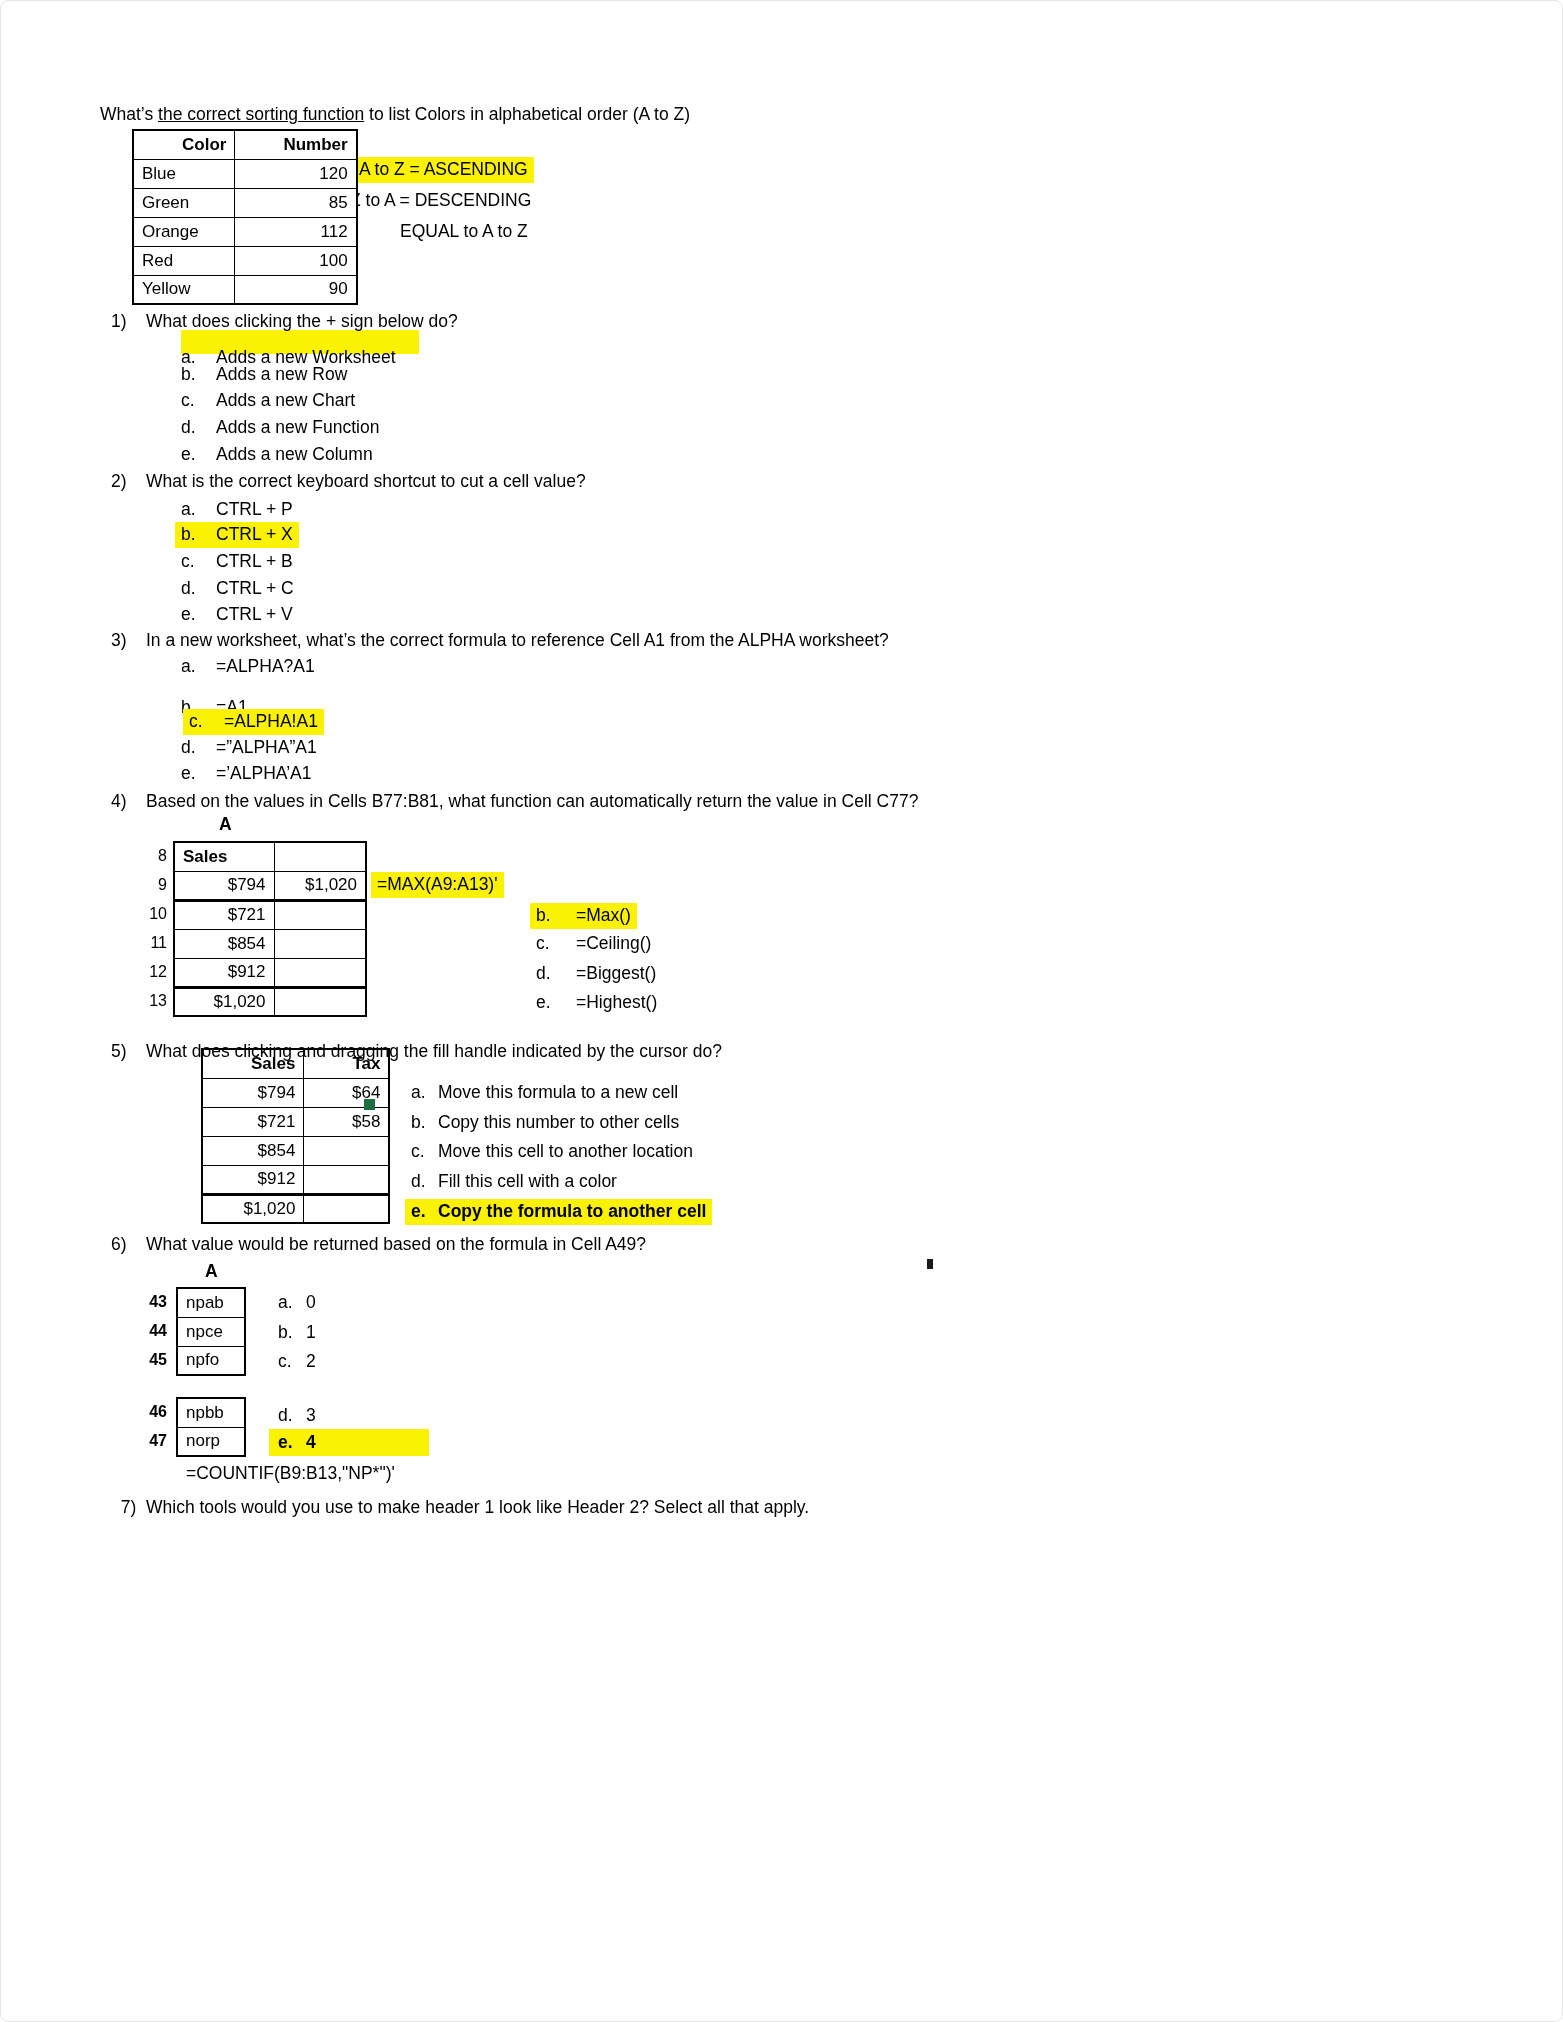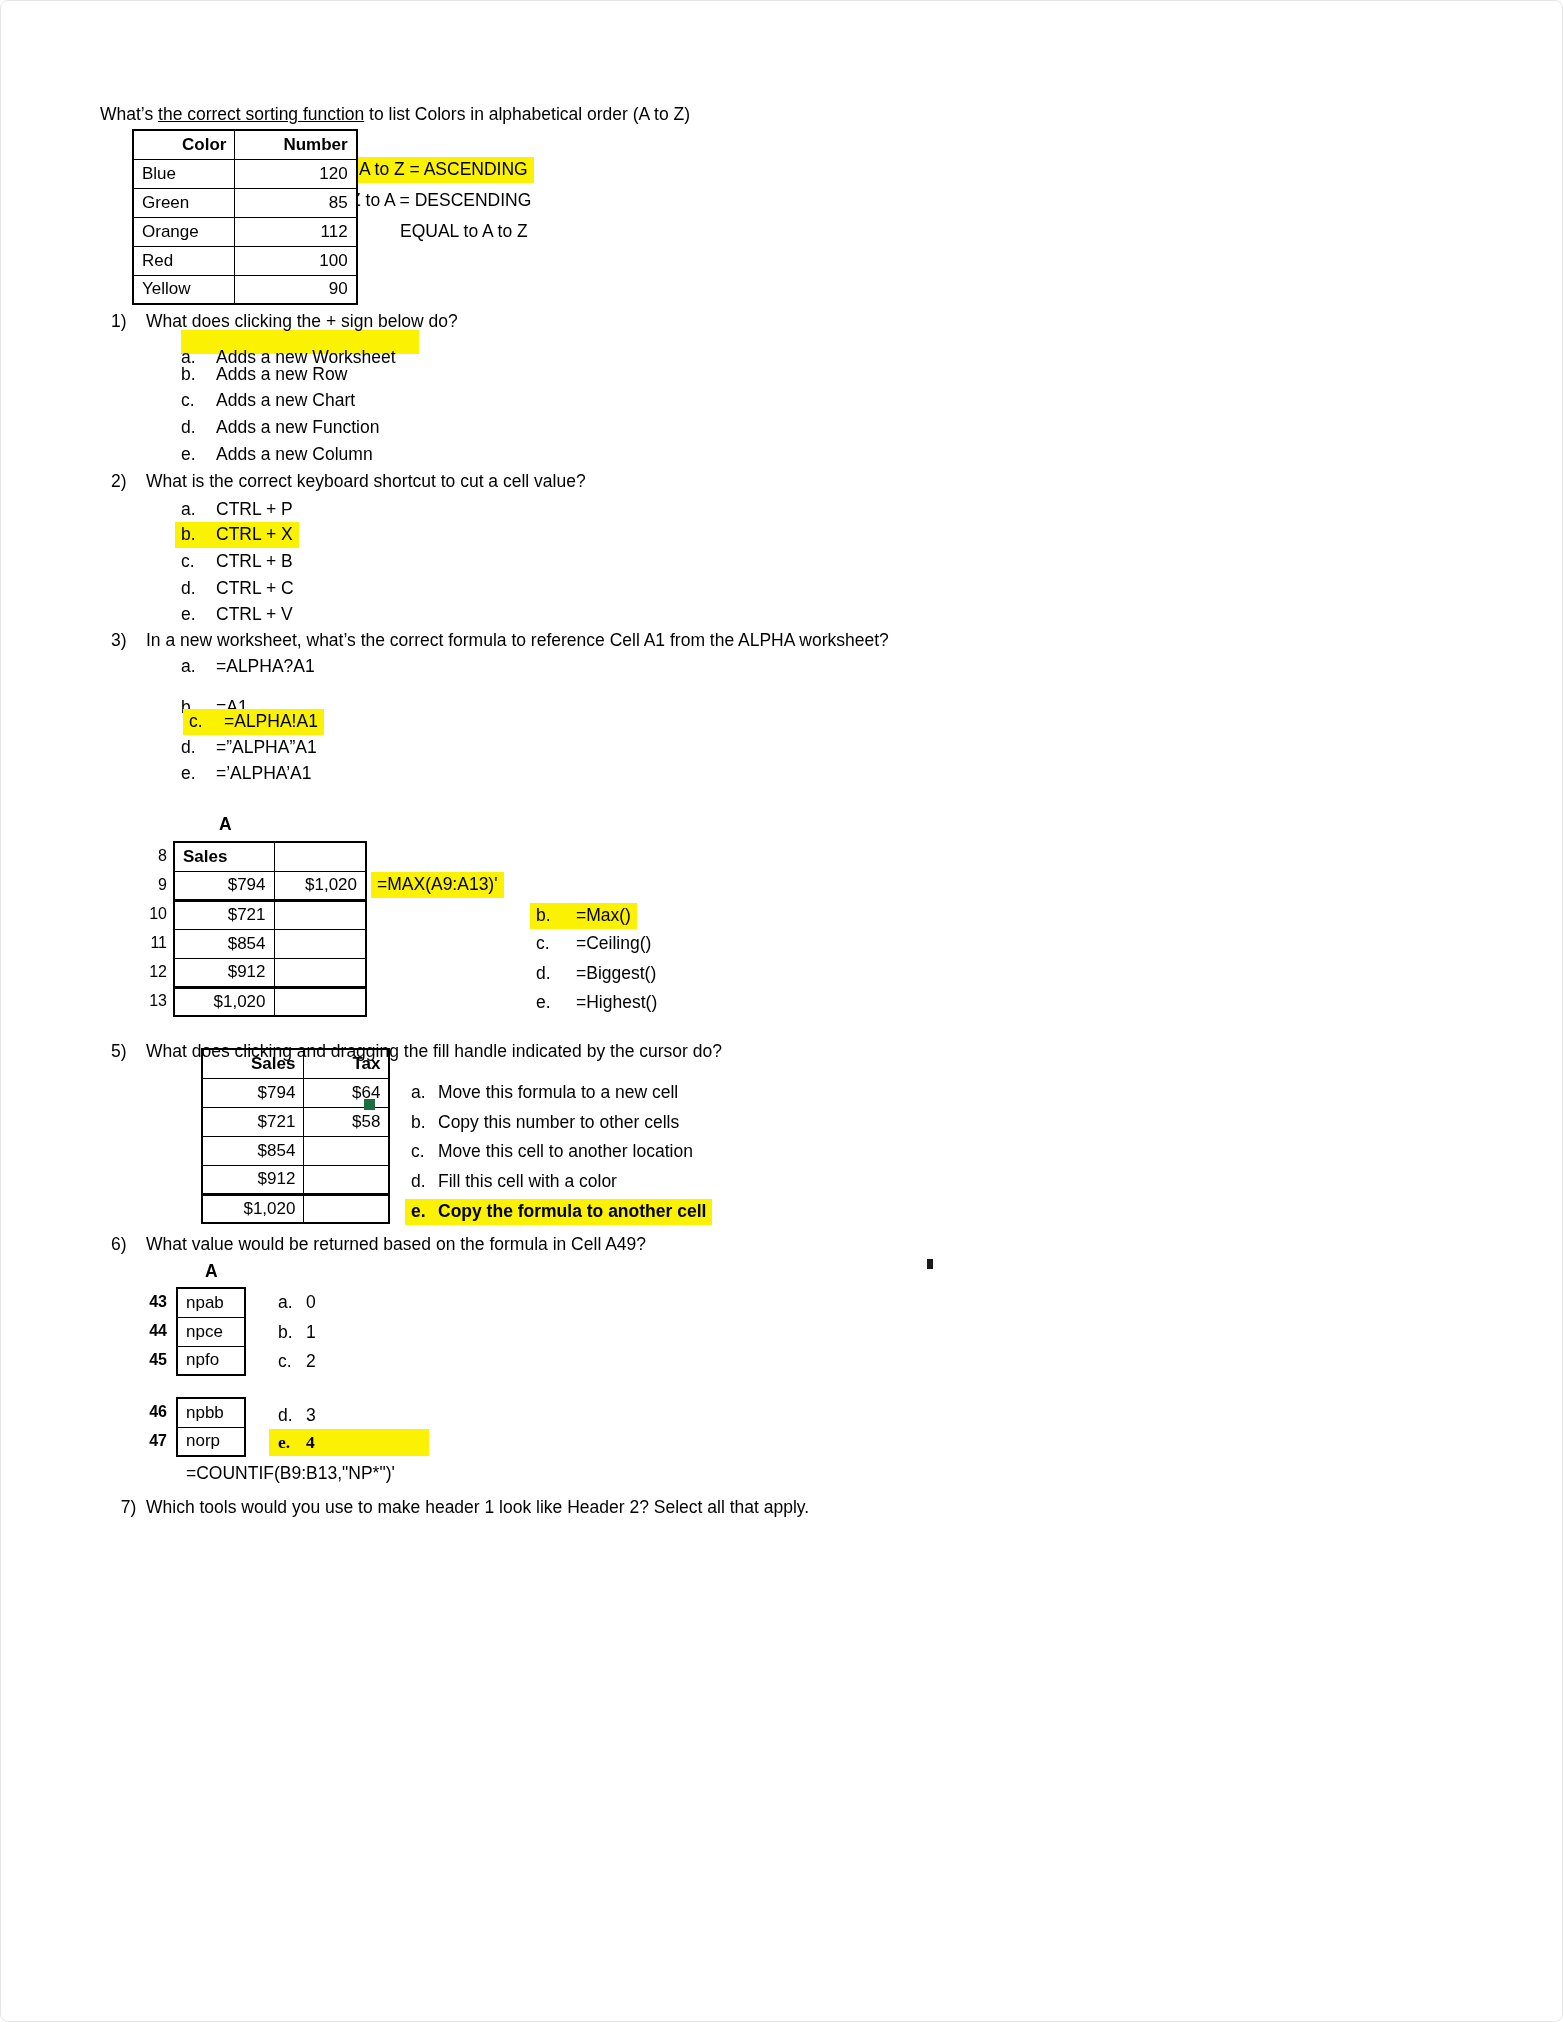--- a/index.html
+++ b/index.html
@@ -134,20 +134,23 @@
   <div class="opt hl" style="left:182px; top:708px;">
     <span class="letter35">c.</span><span>=ALPHA!A1</span>
   </div>
   <div class="opt" style="left:180px; top:736px;">
     <span class="letter35">d.</span><span>=”ALPHA”A1</span>
   </div>
   <div class="opt" style="left:180px; top:762px;">
     <span class="letter35">e.</span><span>=’ALPHA’A1</span>
   </div>
 
+  <div class="q" style="left:110px; top:790px;">
+    <span class="qnum">4)</span><span>Based on the values in Cells B77:B81, what function can automatically return the value in Cell C77?</span>
+  </div>
   <div class="colhead" style="left:218px; top:813px;">A</div>
   <div class="rownums" style="left:138px; top:840px;">
     <div>8</div>
     <div>9</div>
     <div>10</div>
     <div>11</div>
     <div>12</div>
     <div>13</div>
   </div>
   <table class="grid" style="left:172px; top:840px;">
@@ -287,21 +290,21 @@
   <div class="opt" style="left:277px; top:1321px;">
     <span class="letter28">b.</span><span>1</span>
   </div>
   <div class="opt" style="left:277px; top:1350px;">
     <span class="letter28">c.</span><span>2</span>
   </div>
   <div class="opt" style="left:277px; top:1404px;">
     <span class="letter28">d.</span><span>3</span>
   </div>
   <div class="bar" style="left:268px; top:1428px; width:160px; height:27px;"></div>
-  <div class="opt bold" style="left:277px; top:1431px;font-family:Liberation Serif, serif;">
+  <div class="opt bold" style="left:277px; top:1431px;">
     <span class="letter28">e.</span><span>4</span>
   </div>
   <div class="formula" style="left:185px; top:1462px;">=COUNTIF(B9:B13,"NP*")'</div>
 
   <div class="q" style="left:110px; top:1496px;text-align:center;">
     <span class="qnum">7)</span><span>Which tools would you use to make header 1 look like Header 2? Select all that apply.</span>
   </div>
 
   <div class="artifact" style="left:926px; top:1258px;"></div>
 

